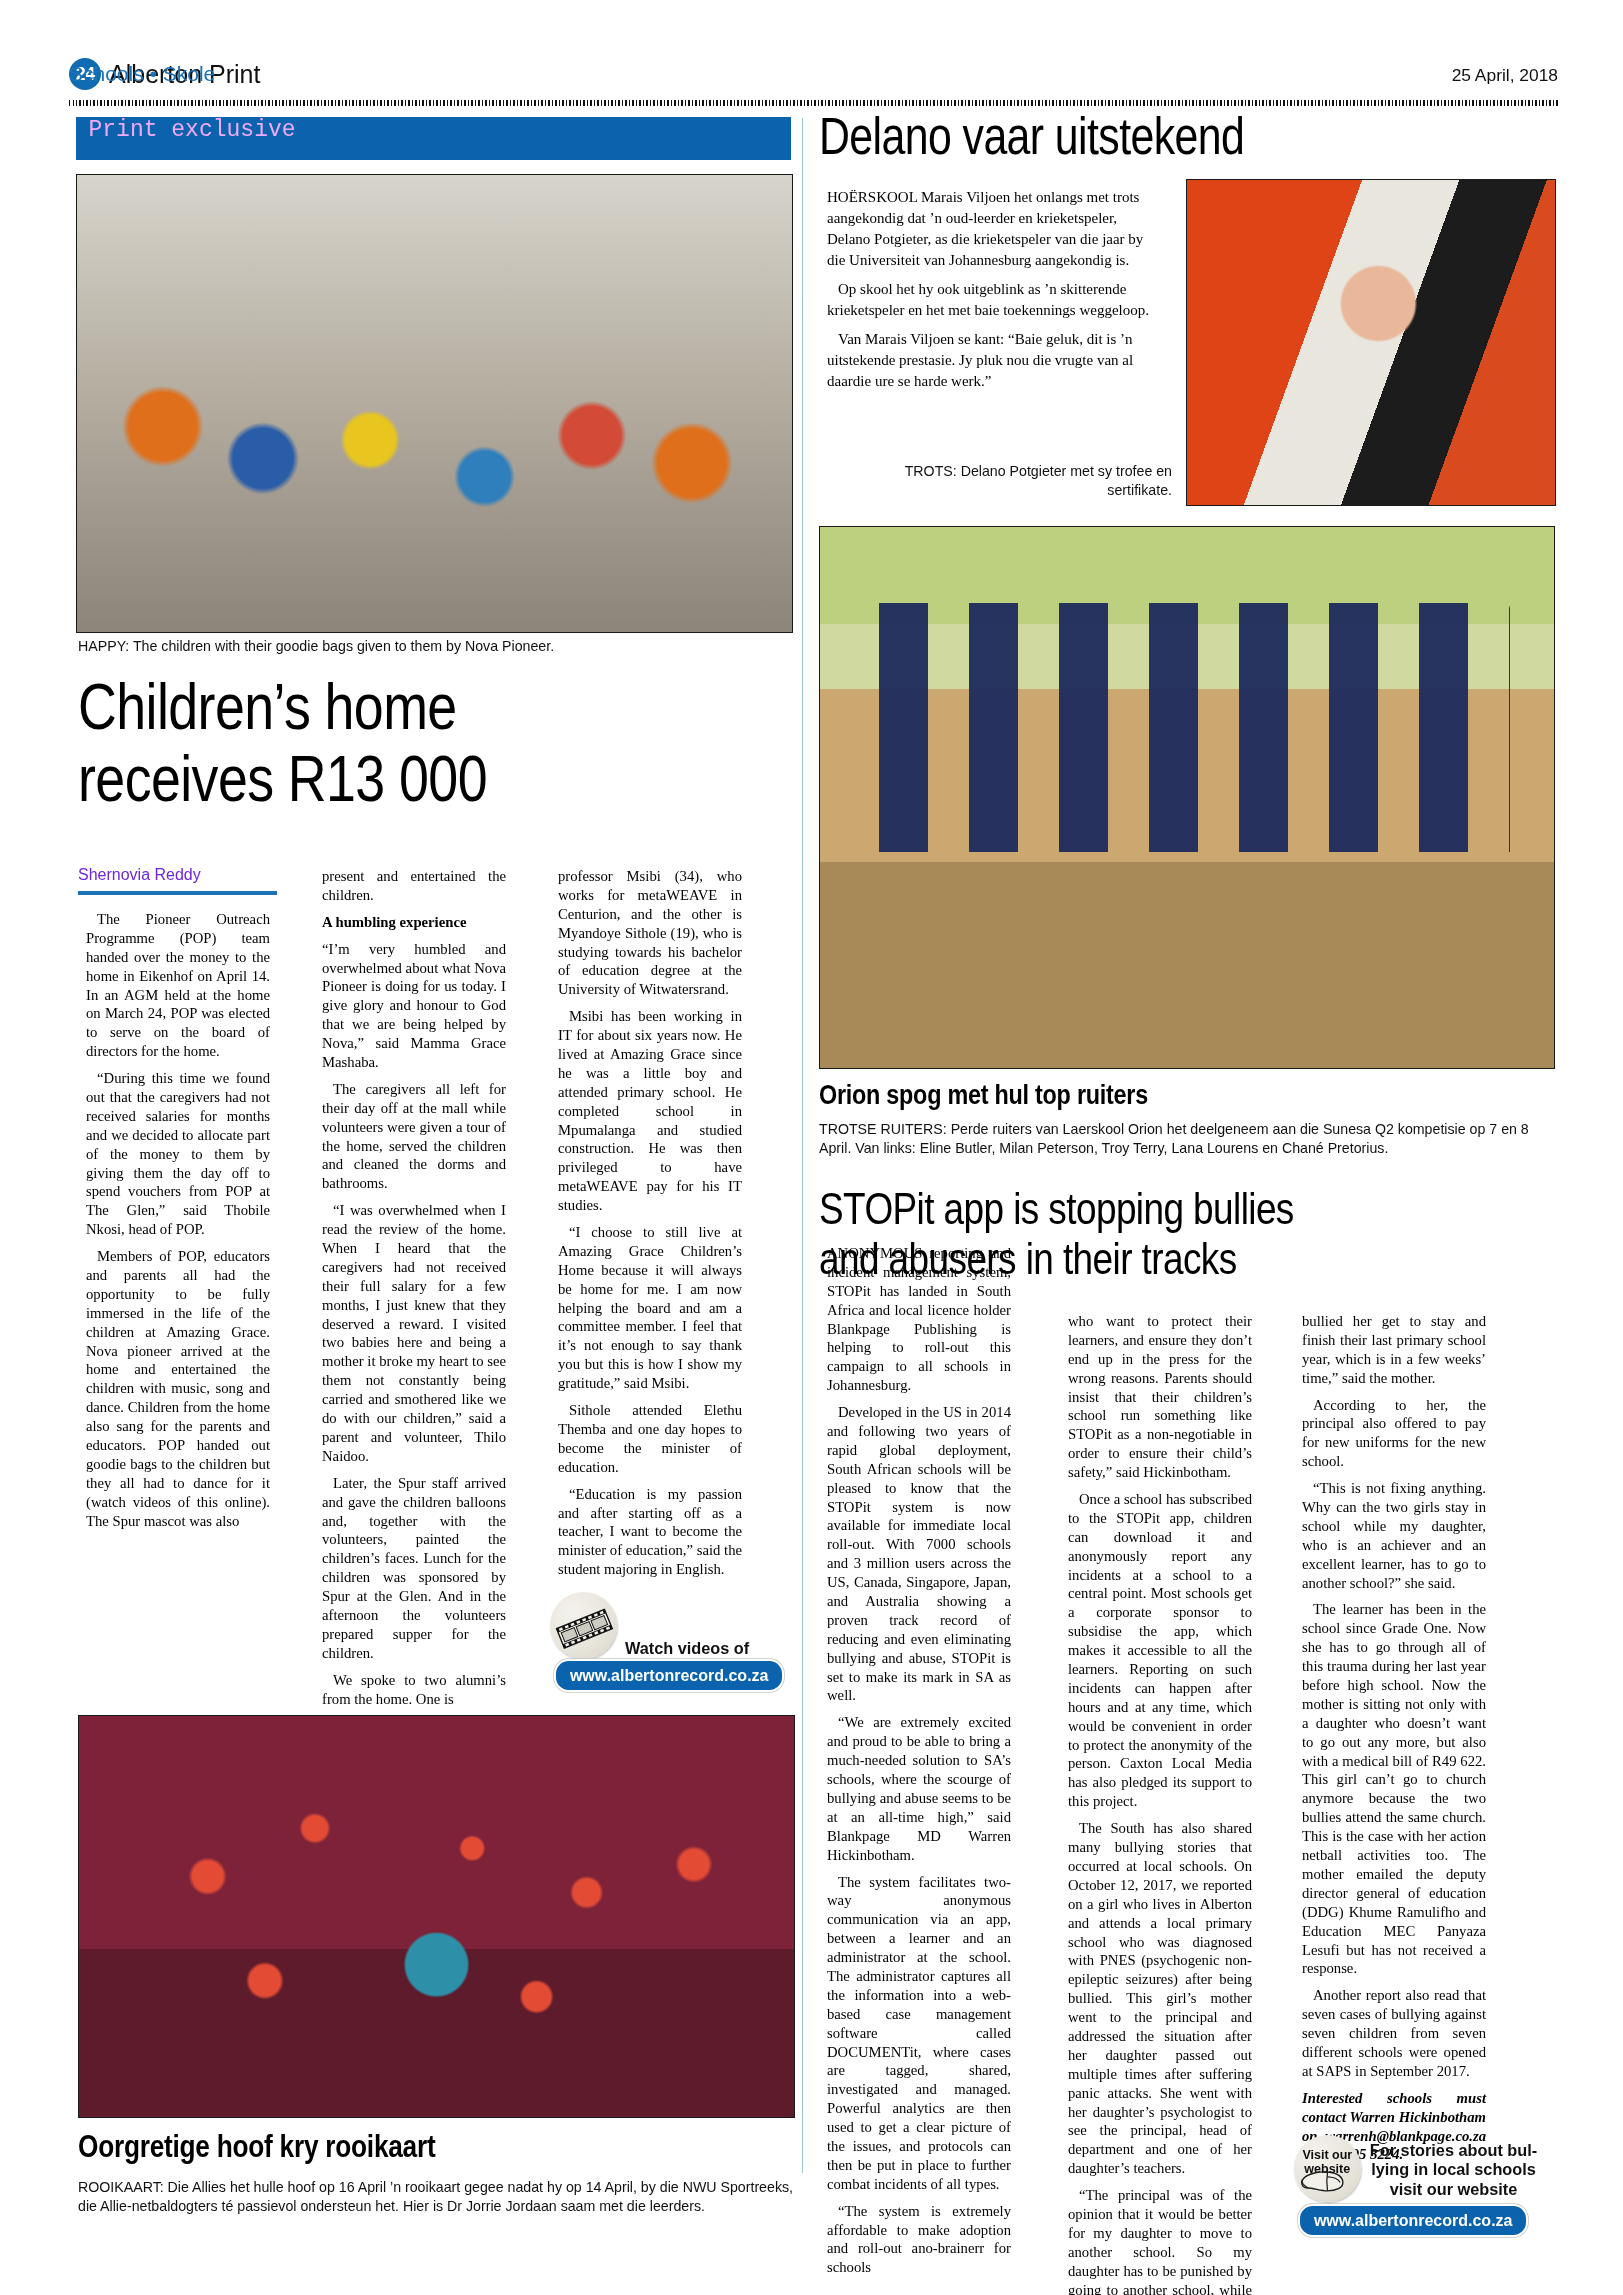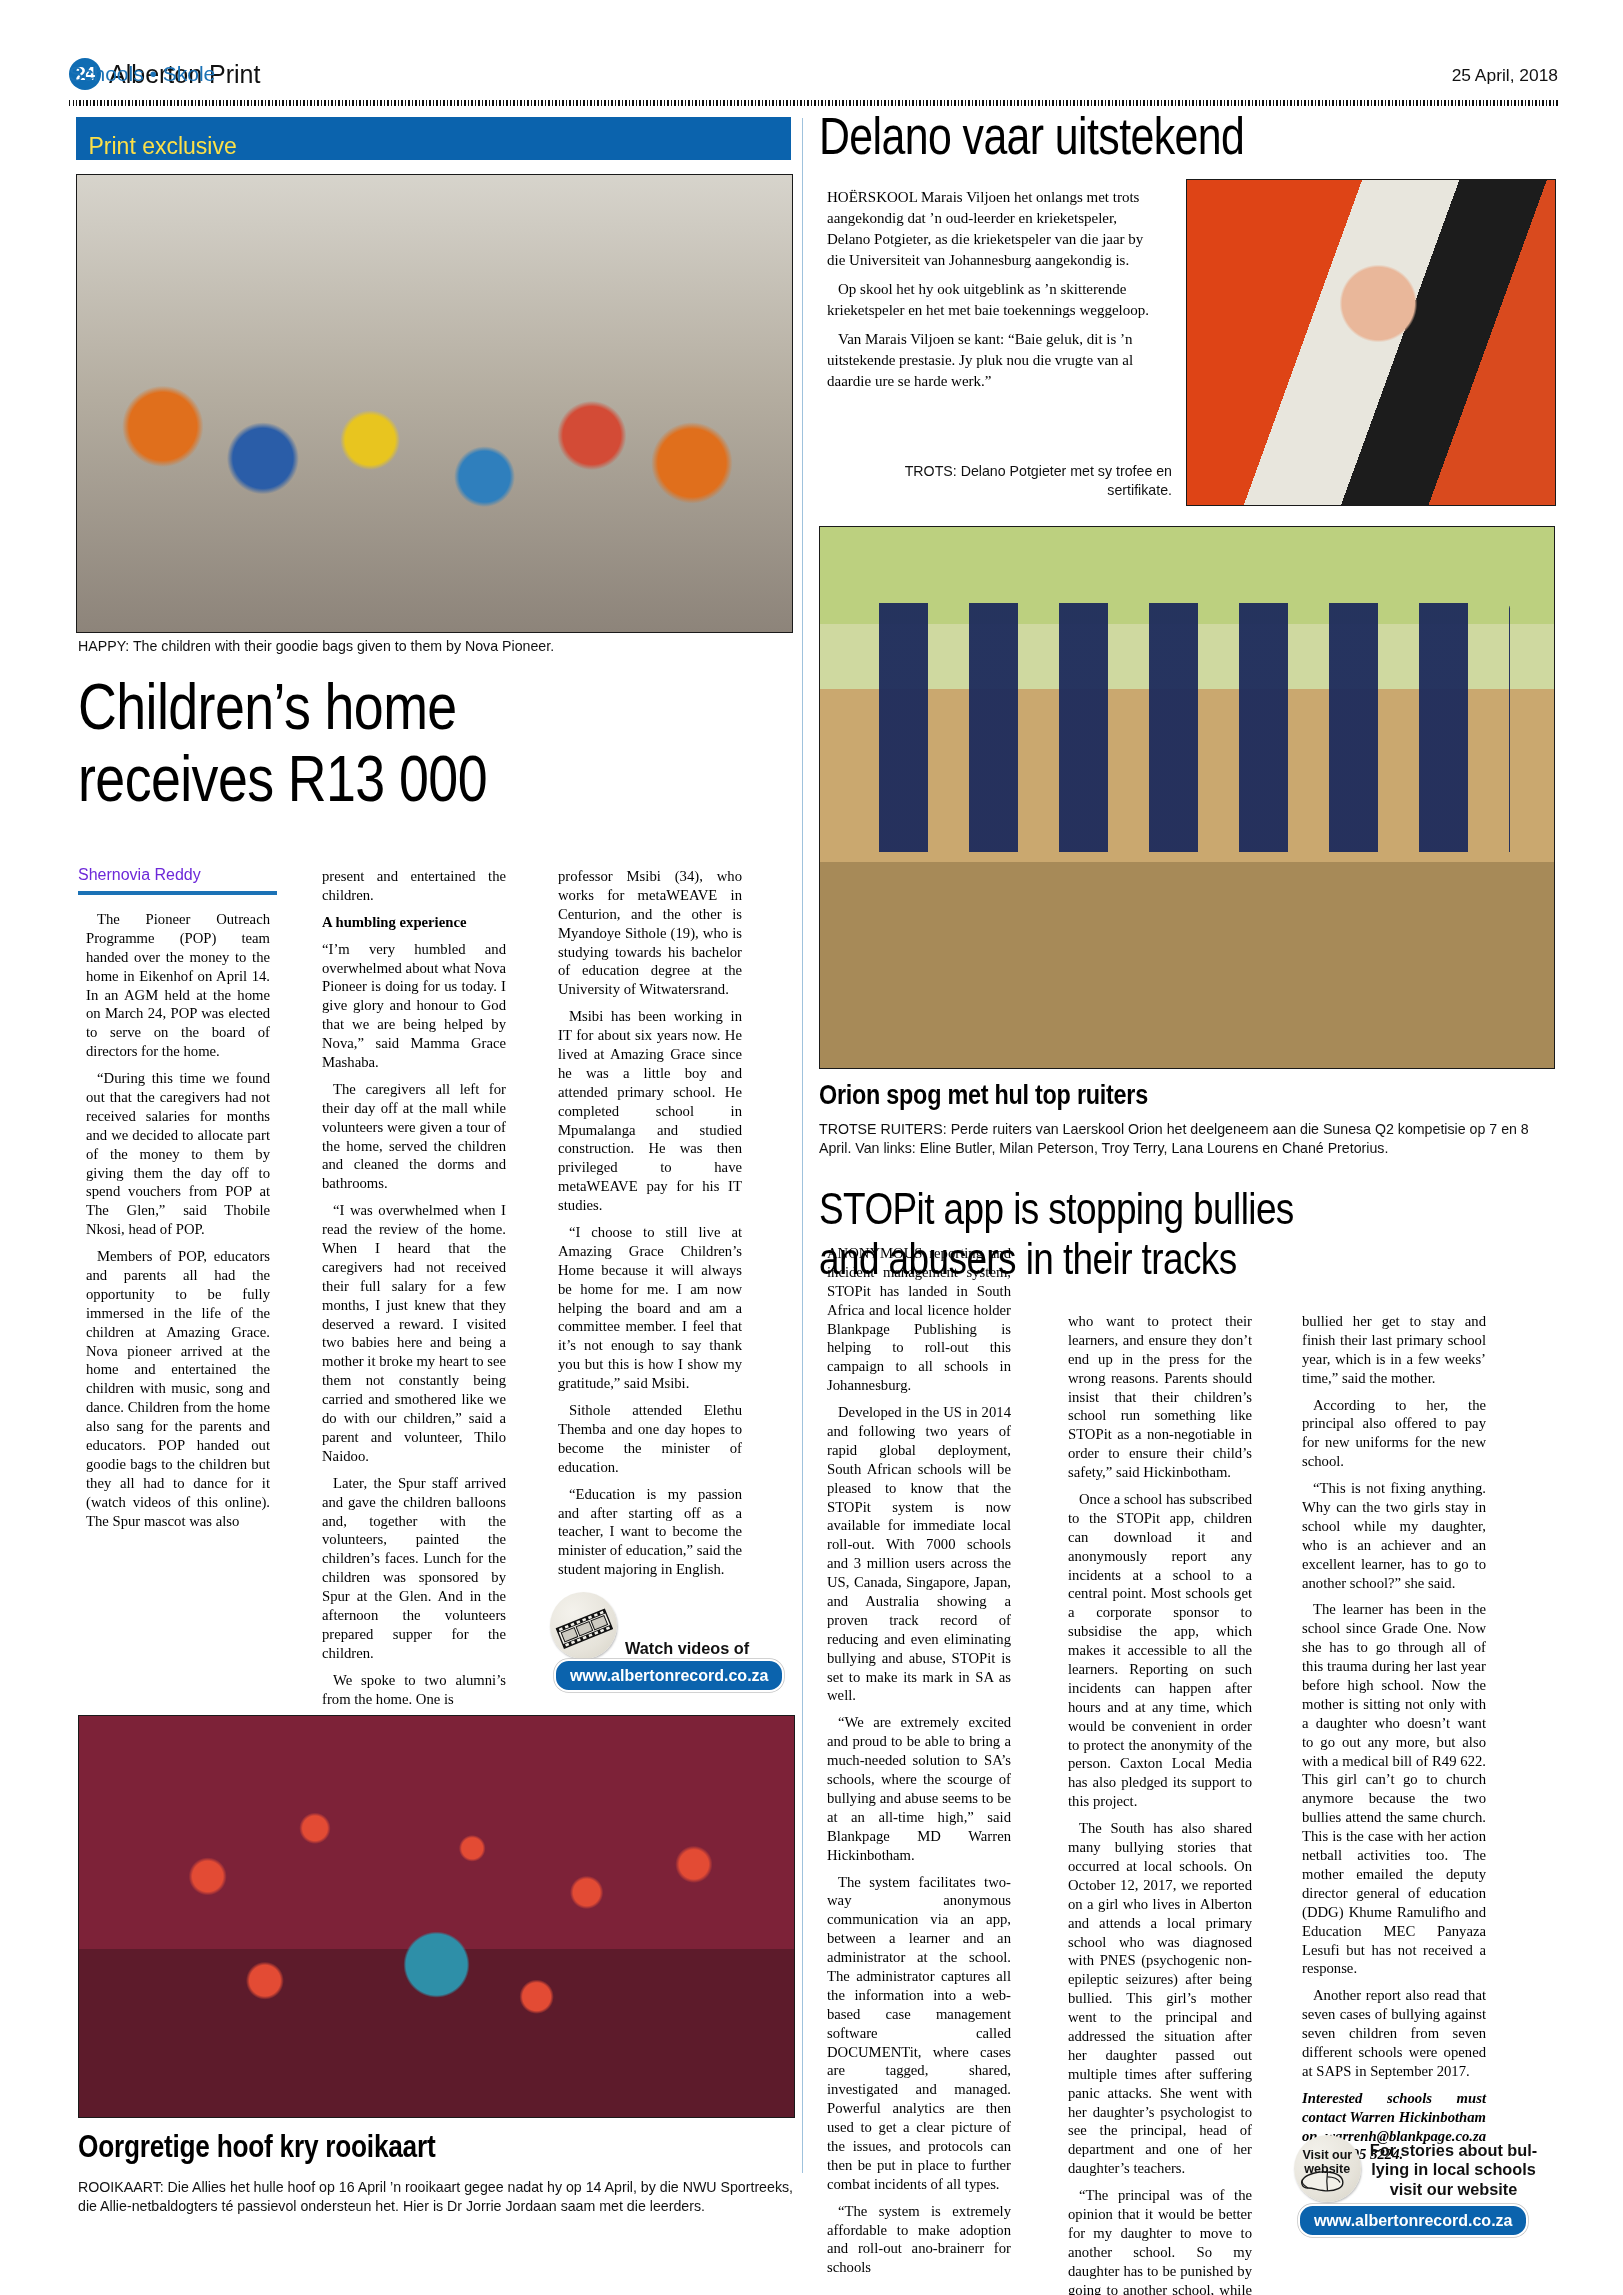--- a/index.html
+++ b/index.html
@@ -27,23 +27,23 @@
   .caption{position:absolute;font-family:"Liberation Sans",sans-serif;font-size:14.2px;
            line-height:1.33;color:#111;}
   .body-col{position:absolute;font-family:"Liberation Serif",serif;font-size:14.7px;
            line-height:1.285;text-align:justify;color:#000;hyphens:auto;}
   .body-col p{margin:8px;text-indent:11px;}
   .body-col p.first{text-indent:0;}
   .body-col p.sub{text-indent:0;font-weight:bold;}
   .body-col p.ital{text-indent:0;font-style:italic;font-weight:bold;}
 
   
-  .banner{position:absolute;background:#0b63ad;color:#fde047;
-          font-family:Liberation Sans, sans-serif;font-size:23px;
-          display:flex;align-items:flex-end;padding-left:12.5px;box-sizing:border-box;}
+  .banner{position:absolute;background:#0b63ad;color:#f0abfc;
+          font-family:Liberation Mono, monospace;font-size:23px;
+          display:flex;align-items:flex-start;padding-left:12.5px;box-sizing:border-box;}
 
   
   .h-big{position:absolute;font-family:"Liberation Sans Narrow","Liberation Sans",sans-serif;
          font-weight:400;color:#000;line-height:0.96;letter-spacing:-0.7px;
          transform:scaleX(0.84);transform-origin:left top;}
   .h-slab{position:absolute;font-family:"Liberation Sans",sans-serif;font-weight:bold;
           color:#000;line-height:1;letter-spacing:-0.3px;transform:scaleX(0.82);
           transform-origin:left top;}
 
   

